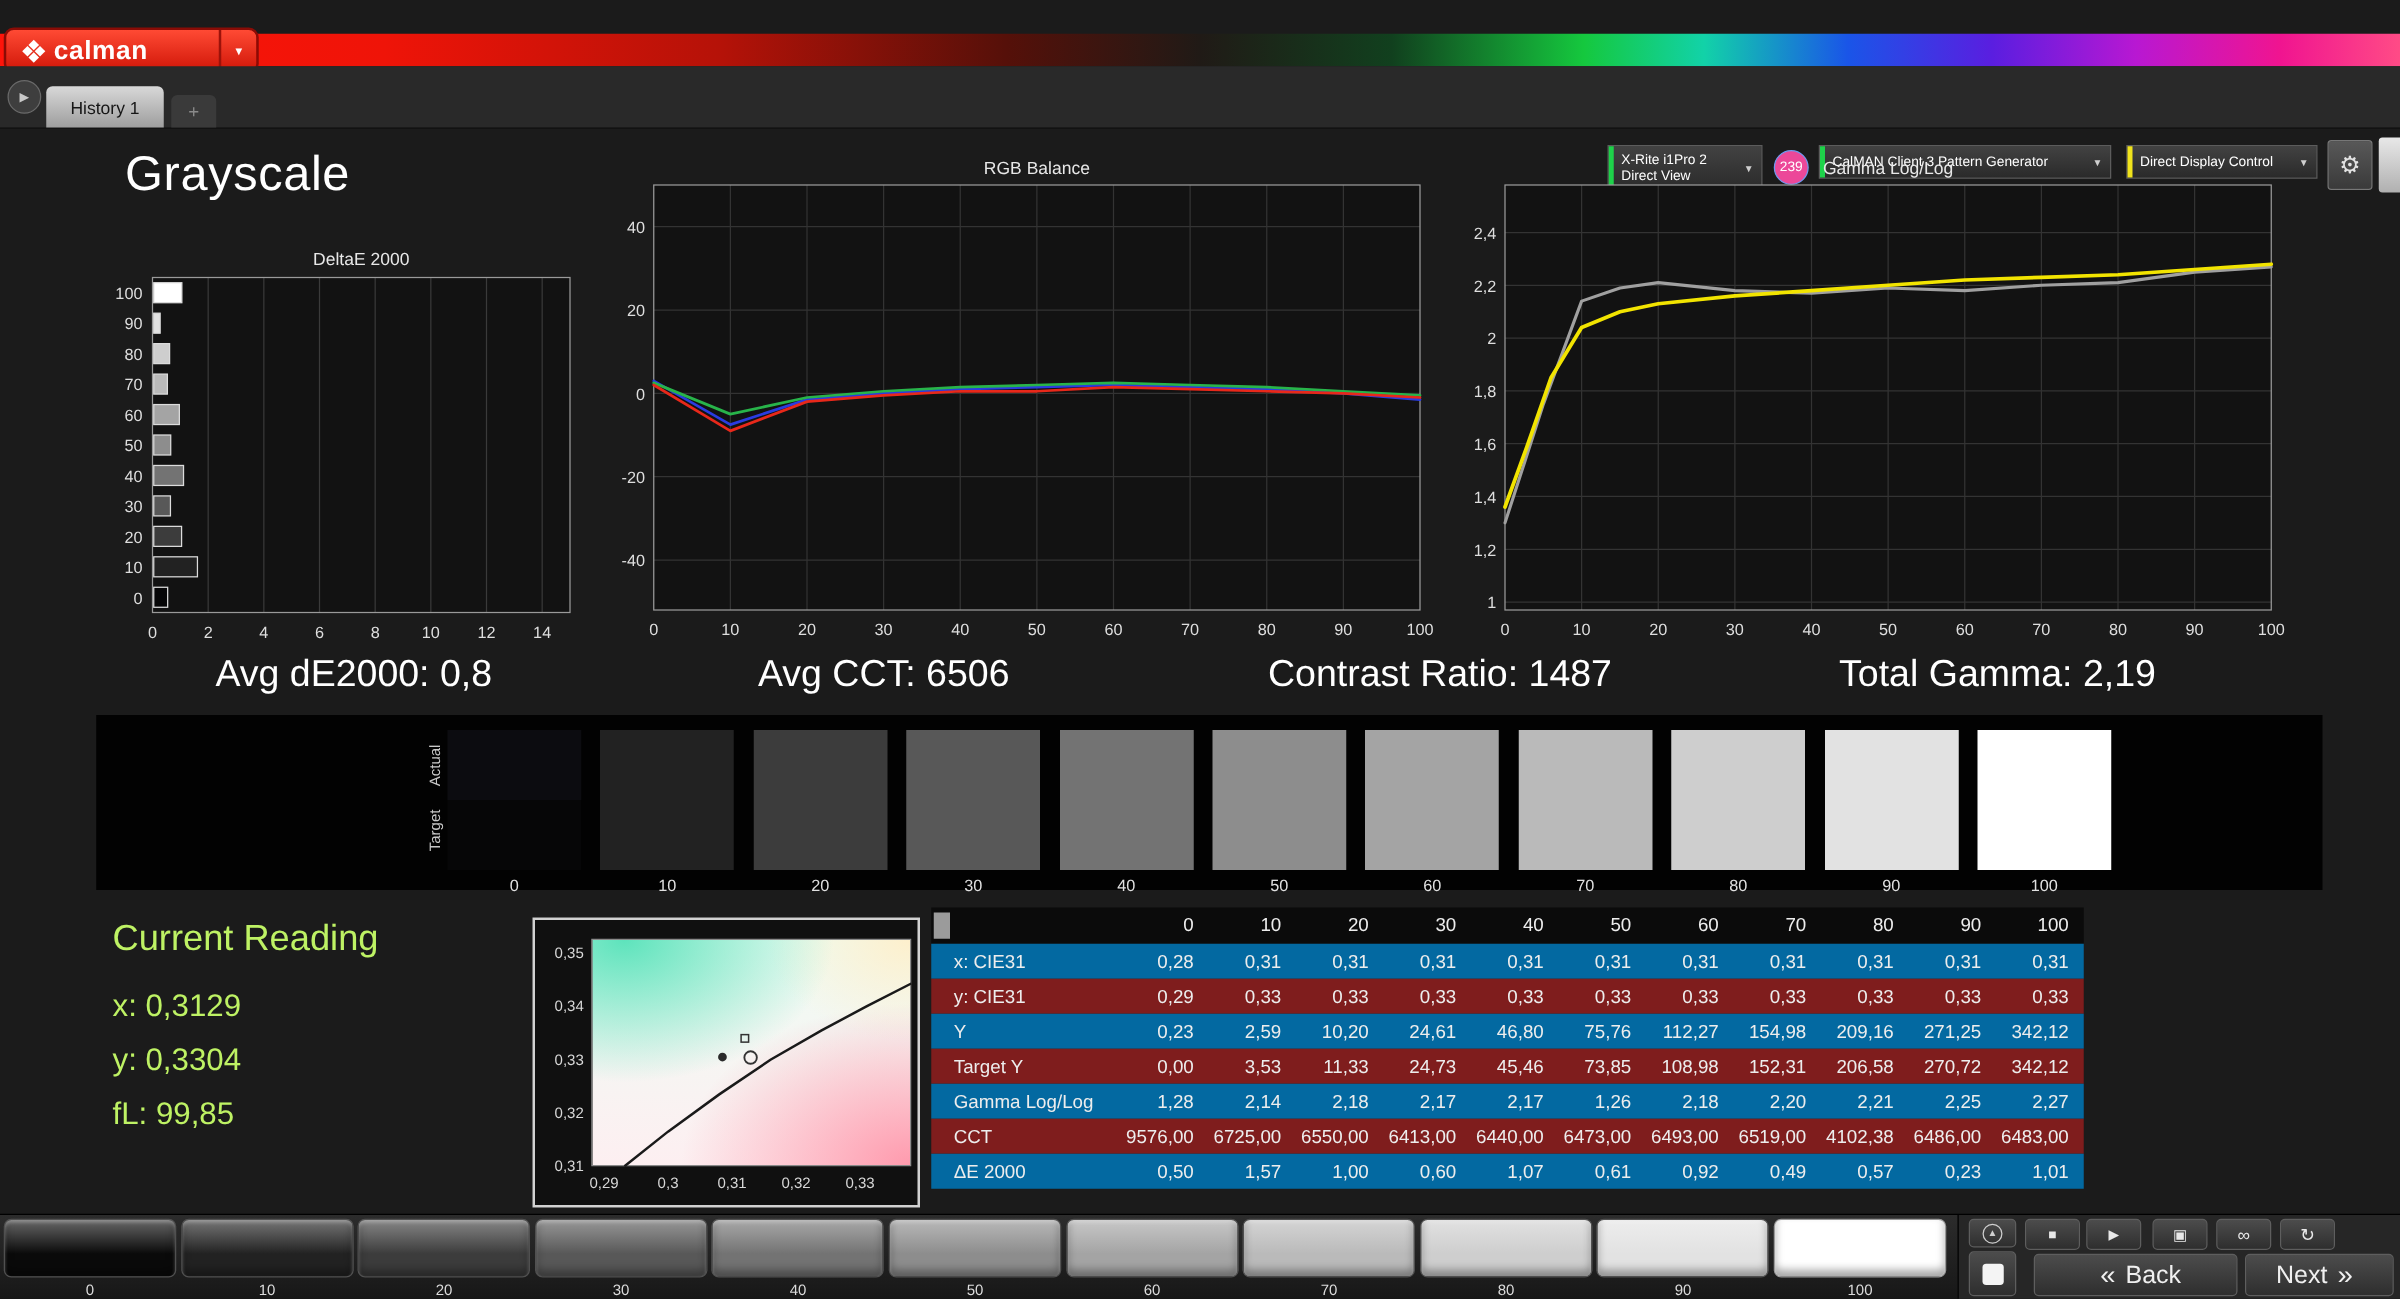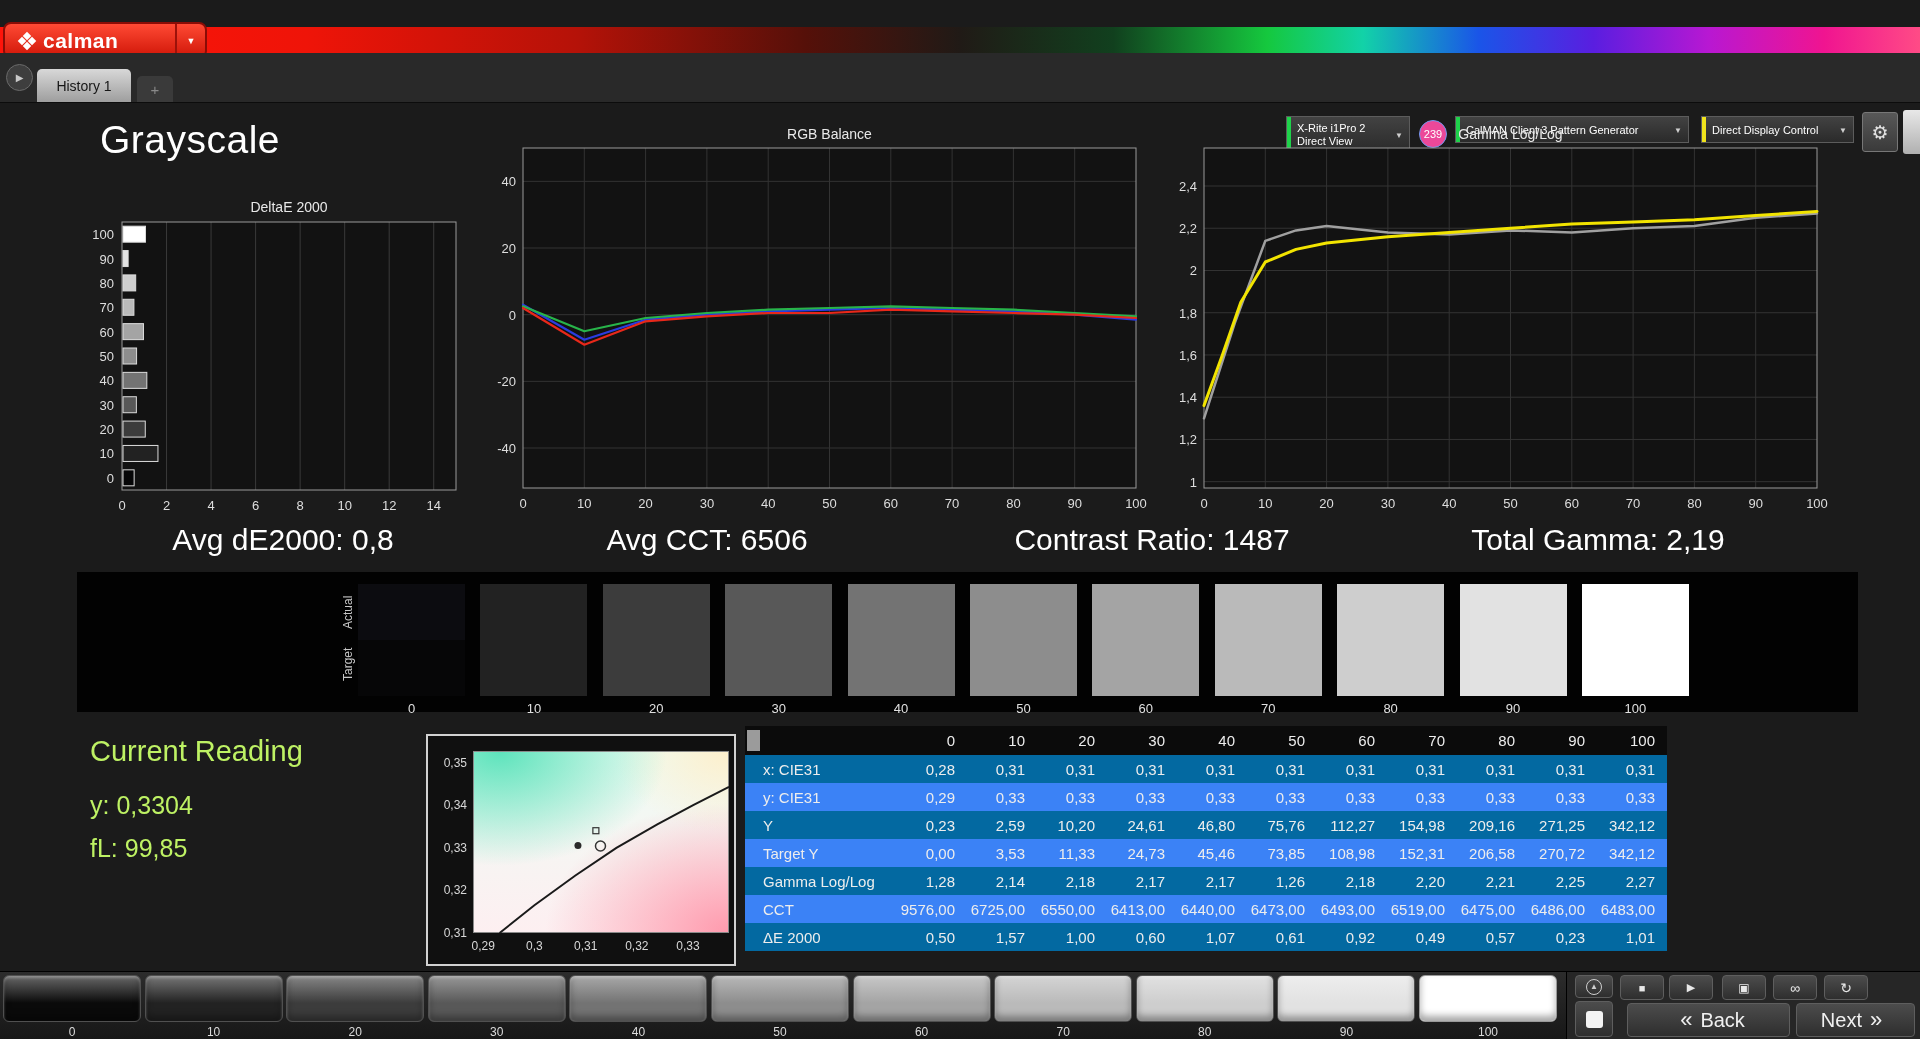--- a/index.html
+++ b/index.html
@@ -71,21 +71,21 @@
  linear-gradient(#eefcf4,#fdeff1)}
 #chart-cie{position:absolute;left:0;top:0}
 
 
 #grid{position:absolute;left:745px;top:726px;width:922px;color:#ededed;font-size:15px}
 .trow{display:flex;height:28px;align-items:center}
 .thead{height:29px;background:#0b0b0b}
 .trow .lbl{width:150px;padding-left:18px;position:relative;height:100%;display:flex;align-items:center}
 .trow .cell{width:70px;text-align:right;padding-right:10px}
 .row-a{background:#0369a1}
-.row-b{background:#3b82f6}
+.row-b{background:#7f1d1d}
 .corner-strip{position:absolute;left:2px;top:4px;width:13px;height:21px;background:#9b9b9b}
 
 
 #bottom{position:absolute;left:0;top:971px;width:1920px;height:68px;background:linear-gradient(#2c2c2c,#171717);border-top:1px solid #000}
 #pattern-row{position:absolute;inset:0}
 .pat{position:absolute;top:3px;width:138px;height:47px;border-radius:6px;border:1px solid #505050;box-shadow:inset 0 2px 3px rgba(255,255,255,.28),inset 0 -5px 7px rgba(0,0,0,.35)}
 .pat-lbl{position:absolute;top:53px;width:138px;text-align:center;color:#dcdcdc;font-size:12px}
 #transport{position:absolute;left:1566px;top:0;width:354px;height:68px;background:#262626;border-left:1px solid #000}
 .tbtn{position:absolute;background:linear-gradient(#4c4c4c,#2e2e2e);border:1px solid #5e5e5e;border-radius:4px;color:#e8e8e8;display:flex;align-items:center;justify-content:center}
 .circle-icon{width:16px;height:16px;border:1.5px solid #cfcfcf;border-radius:50%;display:flex;align-items:center;justify-content:center;font-size:8px;color:#cfcfcf}
@@ -328,20 +328,21 @@
         <div class="swatch">
           <div class="half" style="background: rgb(255, 255, 255);"></div>
           <div class="half" style="background: rgb(255, 255, 255);"></div>
           <div class="lvl">100</div>
         </div>
       </div>
   </div>
 
   <div class="current-reading">
     <h2>Current Reading</h2>
+    <div class="cr-line">x: 0,3129</div>
     <div class="cr-line">y: 0,3304</div>
     <div class="cr-line">fL: 99,85</div>
   </div>
 
   <div id="cie-frame">
     <div id="cie-bg"></div>
     <svg id="chart-cie" width="306" height="228">
         <text x="55.24" y="214" text-anchor="middle" font-size="12" fill="#d8d8d8">0,29</text>
         <text x="106.44" y="214" text-anchor="middle" font-size="12" fill="#d8d8d8">0,3</text>
         <text x="157.64" y="214" text-anchor="middle" font-size="12" fill="#d8d8d8">0,31</text>
@@ -449,21 +450,21 @@
       <div class="trow row-b">
         <div class="lbl">CCT</div>
         <div class="cell">9576,00</div>
         <div class="cell">6725,00</div>
         <div class="cell">6550,00</div>
         <div class="cell">6413,00</div>
         <div class="cell">6440,00</div>
         <div class="cell">6473,00</div>
         <div class="cell">6493,00</div>
         <div class="cell">6519,00</div>
-        <div class="cell">6475,00</div>
+        <div class="cell">4102,38</div>
         <div class="cell">6486,00</div>
         <div class="cell">6483,00</div>
       </div>
       <div class="trow row-a">
         <div class="lbl">ΔE 2000</div>
         <div class="cell">0,50</div>
         <div class="cell">1,57</div>
         <div class="cell">1,00</div>
         <div class="cell">0,60</div>
         <div class="cell">1,07</div>

